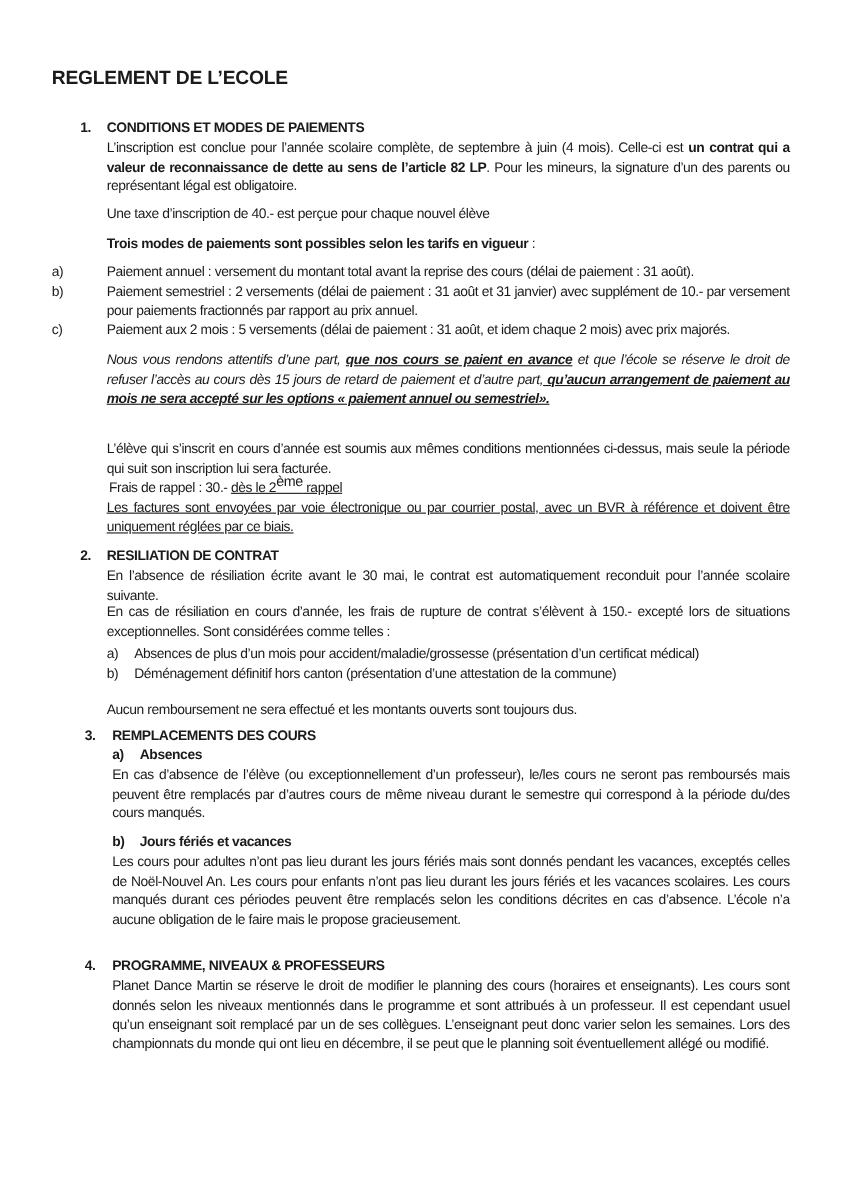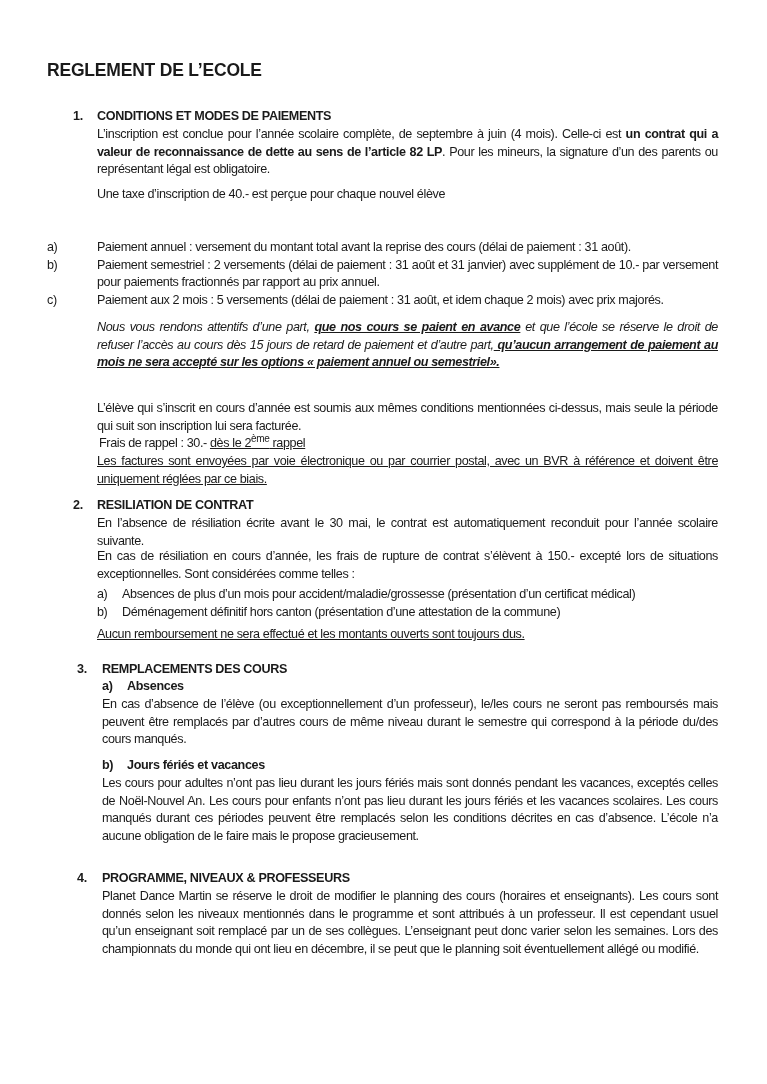--- a/index.html
+++ b/index.html
@@ -21,38 +21,39 @@
   .body {
     font-size: 12.6px; line-height: 17.6px; letter-spacing: -0.38px;
     text-align: justify;
   }
   .blk { position: absolute; }
   .u { text-decoration: underline; }
   .b { font-weight: bold; }
   .i { font-style: italic; }
   .list-item { position: relative; }
   .list-letter { position: absolute; top: 0; }
-  sup { font-size: 10px; vertical-align: 5px; line-height: 0; }
+  sup { font-size: 13px; vertical-align: 5px; line-height: 0; }
 </style>
 </head>
 <body>
 
 <div class="page">
 
   <h1 class="title">REGLEMENT DE L’ECOLE</h1>
 
   <div class="sec" style="top:93px;">
     <div class="sec-head">
       <span class="sec-num" style="left:73px;">1.</span>
       <span class="sec-title" style="left:97px;">CONDITIONS ET MODES DE PAIEMENTS</span>
     </div>
     <p class="body blk" style="left:97px; top:17px; width:621px;"><span>L’inscription est conclue pour l’année scolaire complète, de septembre à juin (4 mois). Celle-ci est </span><span class="b">un contrat qui a valeur de reconnaissance de dette au sens de l’article 82 LP</span><span>. Pour les mineurs, la signature d’un des parents ou représentant légal est obligatoire.</span></p>
 
     <p class="body blk" style="left:97px; top:77px; width:621px;">Une taxe d’inscription de 40.- est perçue pour chaque nouvel élève</p>
 
+    <p class="body blk b" style="left:97px; top:104px; width:621px;"><span>Trois modes de paiements sont possibles selon les tarifs en vigueur</span><span style="font-weight:normal;"> :</span></p>
 
     <div class="blk" style="left:47px; top:130px; width:671px;">
       <div class="list-item body">
         <span class="list-letter" style="left:0;">a)</span>
         <p style="margin-left:50px;">Paiement annuel : versement du montant total avant la reprise des cours (délai de paiement : 31 août).</p>
       </div>
       <div class="list-item body">
         <span class="list-letter" style="left:0;">b)</span>
         <p style="margin-left:50px;">Paiement semestriel : 2 versements (délai de paiement : 31 août et 31 janvier) avec supplément de 10.- par versement pour paiements fractionnés par rapport au prix annuel.</p>
       </div>
@@ -79,21 +80,21 @@
     <div class="blk" style="left:97px; top:88px; width:621px;">
       <div class="list-item body">
         <span class="list-letter" style="left:0;">a)</span>
         <p style="margin-left:25px;">Absences de plus d’un mois pour accident/maladie/grossesse (présentation d’un certificat médical)</p>
       </div>
       <div class="list-item body">
         <span class="list-letter" style="left:0;">b)</span>
         <p style="margin-left:25px;">Déménagement définitif hors canton (présentation d’une attestation de la commune)</p>
       </div>
     </div>
-    <p class="body blk" style="left:97px; top:128px; width:621px;text-decoration:underline;">Aucun remboursement ne sera effectué et les montants ouverts sont toujours dus.</p>
+    <p class="body blk" style="left:97px; top:139px; width:621px;">Aucun remboursement ne sera effectué et les montants ouverts sont toujours dus.</p>
   </div>
 
   <div class="sec" style="top:646px;">
     <div class="sec-head">
       <span class="sec-num" style="left:77px;">3.</span>
       <span class="sec-title" style="left:102px;">REMPLACEMENTS DES COURS</span>
     </div>
     <div class="sec-head blk" style="top:17px; left:0; width:767px;">
       <span class="sec-num" style="left:102px;">a)</span>
       <span class="sec-title" style="left:127px;">Absences</span>

